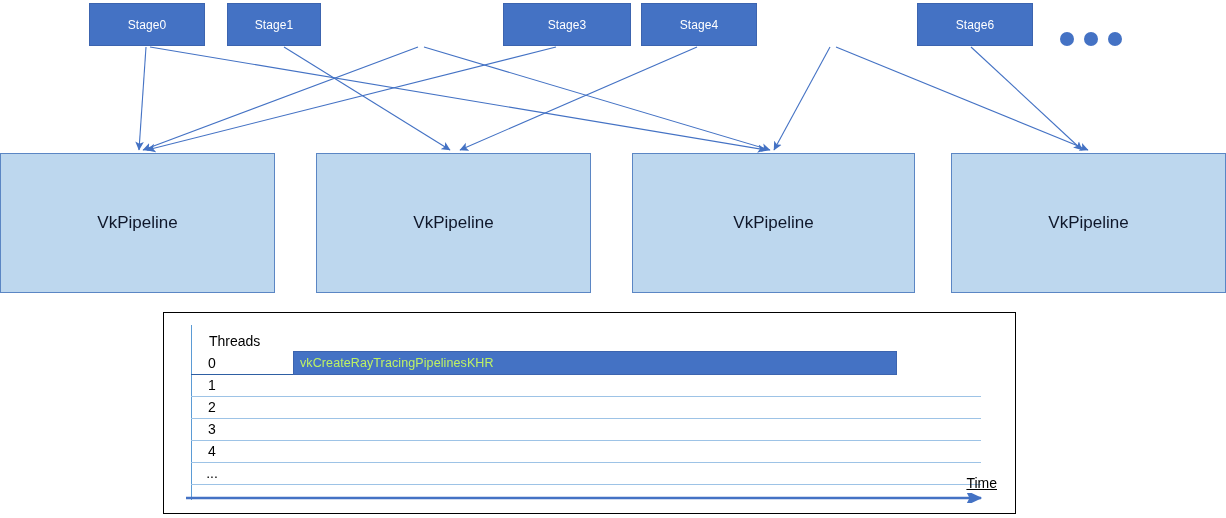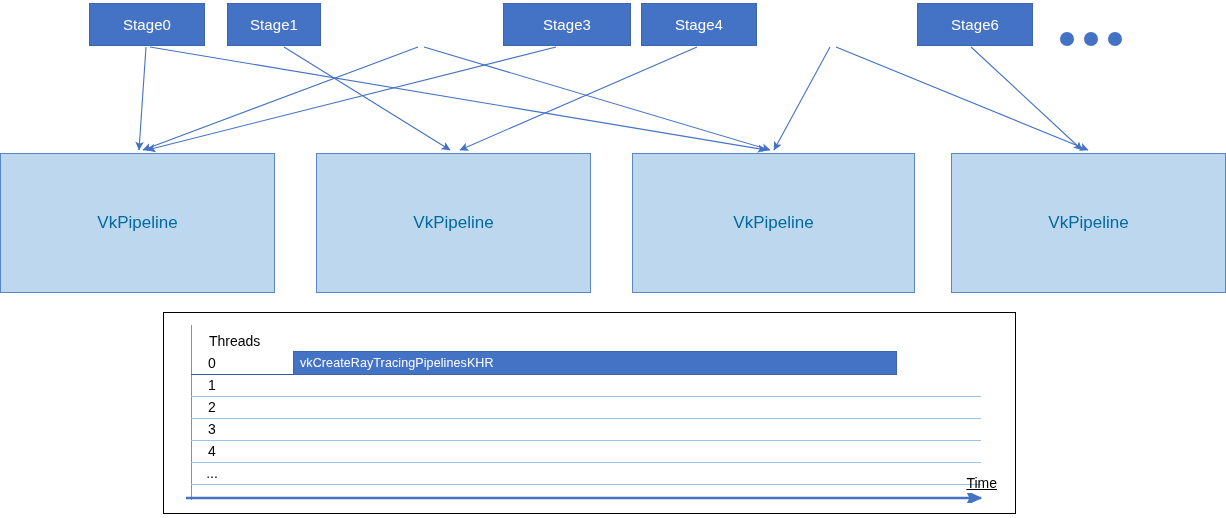--- a/index.html
+++ b/index.html
@@ -26,21 +26,21 @@
     pointer-events: none;
   }
 
   
   .stage-box {
     position: absolute;
     height: 43px;
     background: #4472C4;
     border: 1px solid #3c64af;
     color: #ffffff;
-    font-size: 15px;
+    font-size: 12px;
     display: flex;
     align-items: center;
     justify-content: center;
     letter-spacing: .1px;
     box-sizing: border-box;
     z-index: 3;
   }
 
   
   .dots {
@@ -64,21 +64,21 @@
     position: absolute;
     top: 153px;
     height: 140px;
     background: #BDD7EE;
     border: 1px solid #5B86C4;
     box-sizing: border-box;
     display: flex;
     align-items: center;
     justify-content: center;
     font-size: 17px;
-    color: #0369a1;
+    color: #0f172a;
     z-index: 2;
   }
 
   
   #timeline-panel {
     position: absolute;
     left: 163px;
     top: 312px;
     width: 853px;
     height: 202px;
@@ -116,21 +116,21 @@
     left: 27px;
     height: 1px;
     background: #9DC3E6;
   }
   .tl-row-line.dark { background: #2E5FA3; }
   .tl-bar {
     position: absolute;
     background: #4472C4;
     border: 1px solid #3c64af;
     box-sizing: border-box;
-    color: #ffffff;
+    color: #bef264;
     font-size: 12.5px;
     display: flex;
     align-items: center;
     padding-left: 6px;
     letter-spacing: .1px;
   }
   .tl-time-label {
     position: absolute;
     right: 18px;
     bottom: 22px;

